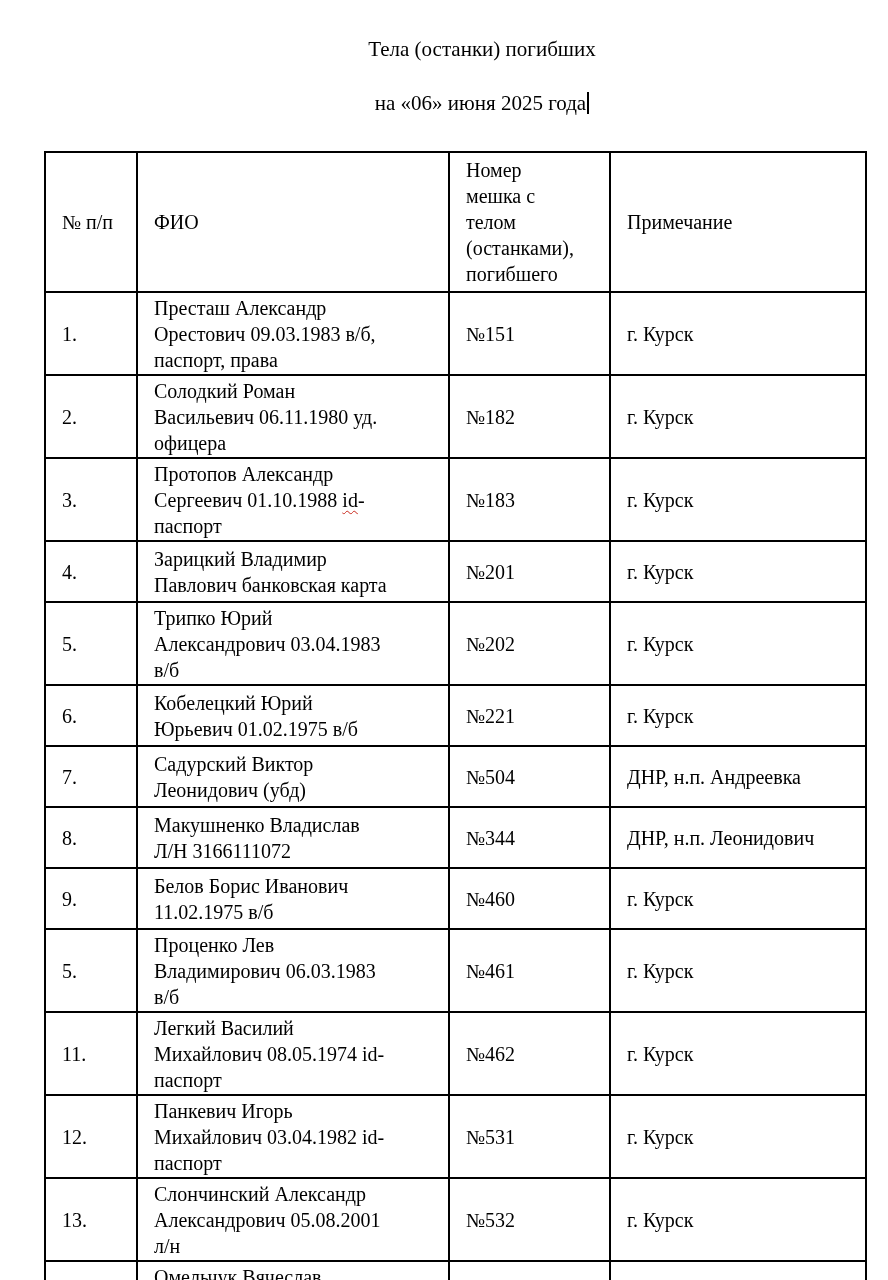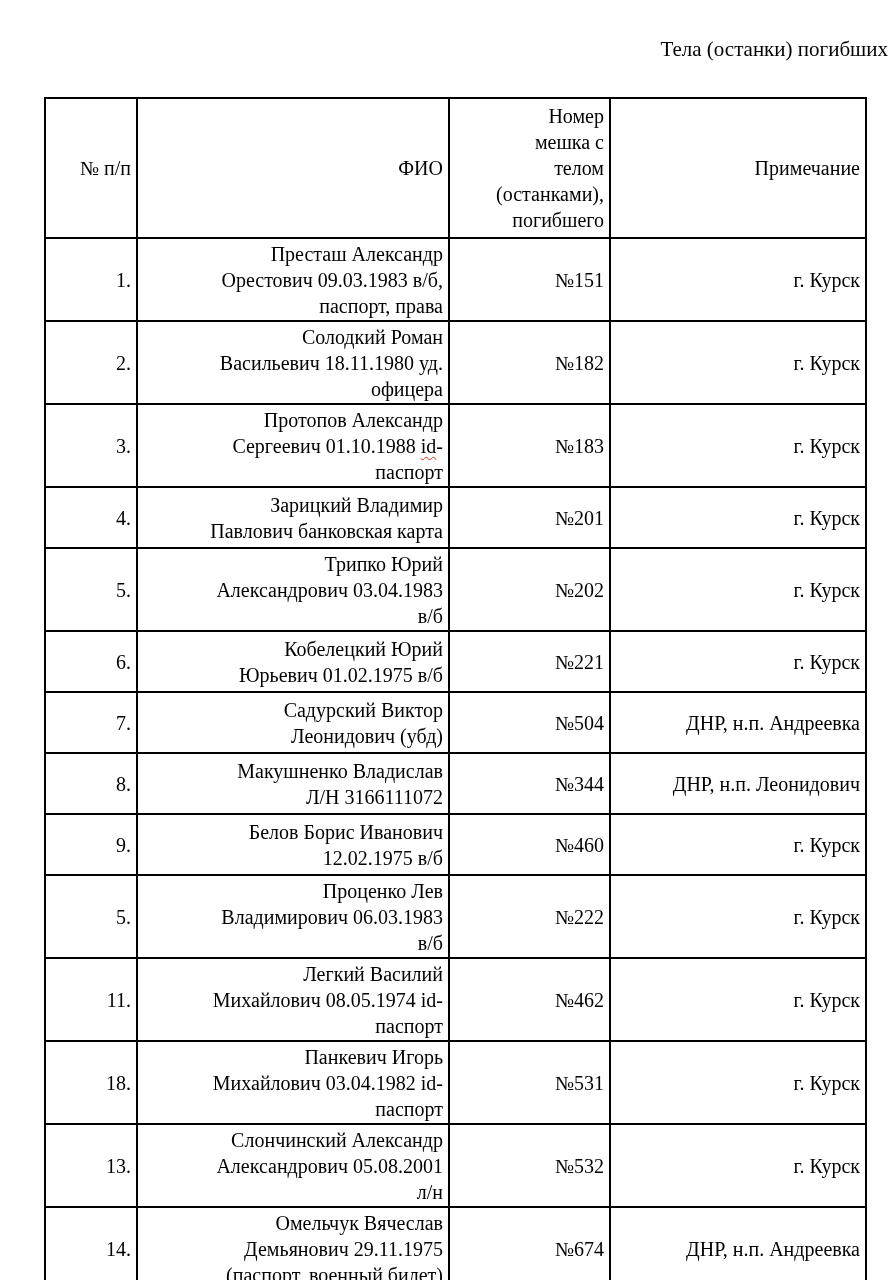--- a/index.html
+++ b/index.html
@@ -12,21 +12,21 @@
     width: 888px;
     height: 1280px;
     background: #ffffff;
     color: #000000;
     font-family: "Liberation Serif", "DejaVu Serif", serif;
     overflow: hidden;
   }
   .doc-title {
     margin-top: 9px;
     padding-left: 76px; 
-    text-align: right;
+    text-align: center;
     font-size: 21px;
     line-height: 27px;
     white-space: pre-line;
   }
   .caret {
     display: inline-block;
     width: 2px;
     height: 22px;
     background: #000000;
     vertical-align: -4px;
@@ -34,26 +34,26 @@
   }
   table.doc-table {
     border-collapse: collapse;
     table-layout: fixed;
     margin-top: 7px;
     margin-left: 44px;
     width: 821px;
   }
   table.doc-table td, table.doc-table th {
     border: 2px solid #000000;
-    text-align: right;
+    text-align: left;
     vertical-align: middle;
     font-weight: normal;
     font-size: 20px;
     line-height: 26px;
-    padding: 1px 5px;
+    padding: 1px 16px;
     white-space: pre-line;
     overflow: hidden;
   }
   tr.head  { height: 140px; }
   tr.h3    { height: 83px; }
   tr.h2    { height: 61px; }
   .squiggle {
     text-decoration-line: underline;
     text-decoration-style: wavy;
     text-decoration-color: #c92a1e;
@@ -61,20 +61,21 @@
     text-underline-offset: 3px;
   }
 </style>
 </head>
 <body>
 
 <div class="page">
 
   <div class="doc-title">
     <div>Тела (останки) погибших</div>
+    <div><span>на «06» июня 2025 года</span><span class="caret"></span></div>
   </div>
 
   <table class="doc-table">
     <colgroup>
       <col style="width:92px">
         <col style="width:312px">
         <col style="width:161px">
         <col style="width:256px">
     </colgroup>
 
@@ -95,21 +96,21 @@
       <td>Престаш Александр
 Орестович 09.03.1983 в/б,
 паспорт, права</td>
       <td>№151</td>
       <td>г. Курск</td>
     </tr>
 
     <tr class="h3">
       <td>2.</td>
       <td>Солодкий Роман
-Васильевич 18.11.1980 уд.
+Васильевич 06.11.1980 уд.
 офицера</td>
       <td>№182</td>
       <td>г. Курск</td>
     </tr>
 
     <tr class="h3">
       <td>3.</td>
       <td><span>Протопов Александр
 Сергеевич 01.10.1988 </span><span class="squiggle">id</span><span>-
 паспорт</span></td>
@@ -154,45 +155,45 @@
       <td>8.</td>
       <td>Макушненко Владислав
 Л/Н 3166111072</td>
       <td>№344</td>
       <td>ДНР, н.п. Леонидович</td>
     </tr>
 
     <tr class="h2">
       <td>9.</td>
       <td>Белов Борис Иванович
-12.02.1975 в/б</td>
+11.02.1975 в/б</td>
       <td>№460</td>
       <td>г. Курск</td>
     </tr>
 
     <tr class="h3">
       <td>5.</td>
       <td>Проценко Лев
 Владимирович 06.03.1983
 в/б</td>
-      <td>№222</td>
+      <td>№461</td>
       <td>г. Курск</td>
     </tr>
 
     <tr class="h3">
       <td>11.</td>
       <td>Легкий Василий
 Михайлович 08.05.1974 id-
 паспорт</td>
       <td>№462</td>
       <td>г. Курск</td>
     </tr>
 
     <tr class="h3">
-      <td>18.</td>
+      <td>12.</td>
       <td>Панкевич Игорь
 Михайлович 03.04.1982 id-
 паспорт</td>
       <td>№531</td>
       <td>г. Курск</td>
     </tr>
 
     <tr class="h3">
       <td>13.</td>
       <td>Слончинский Александр

